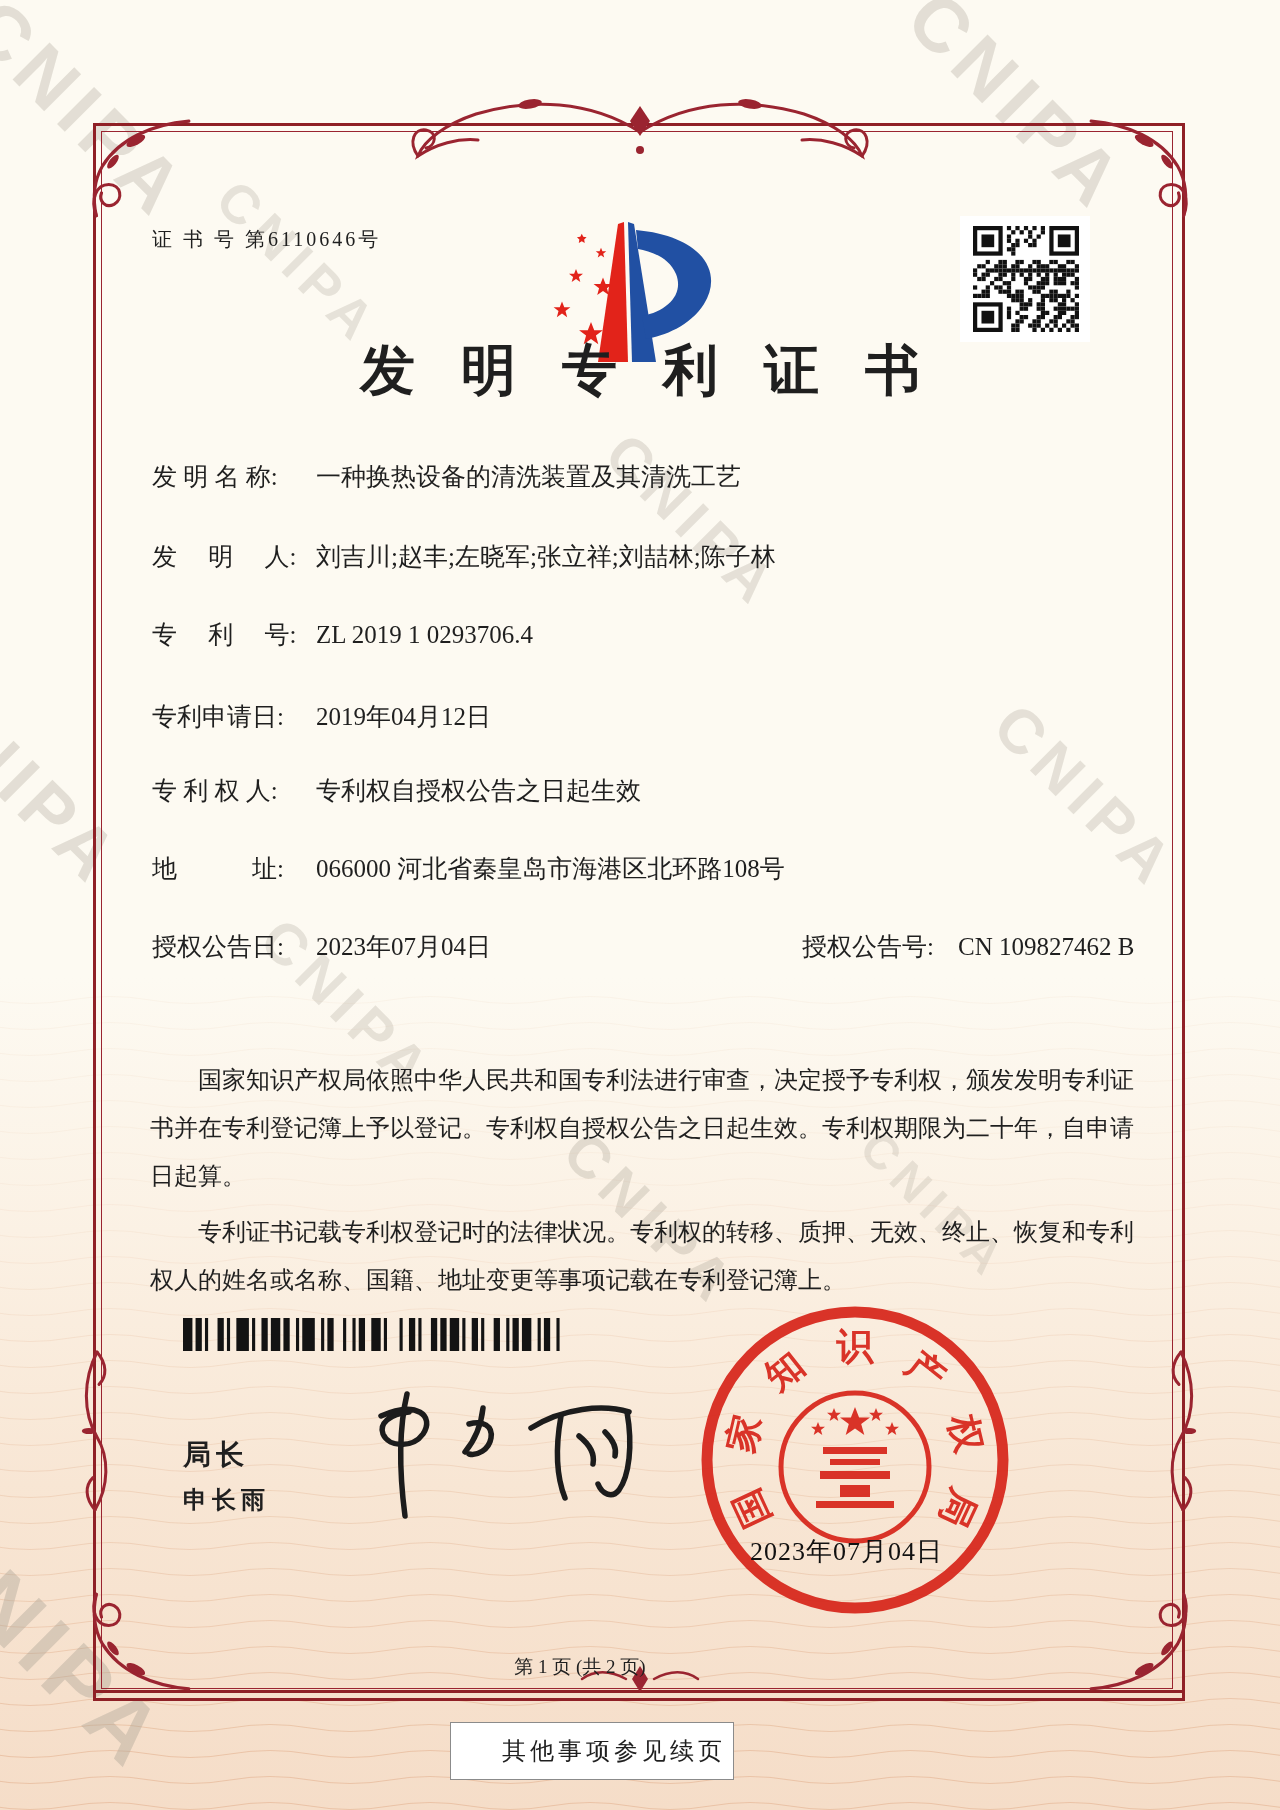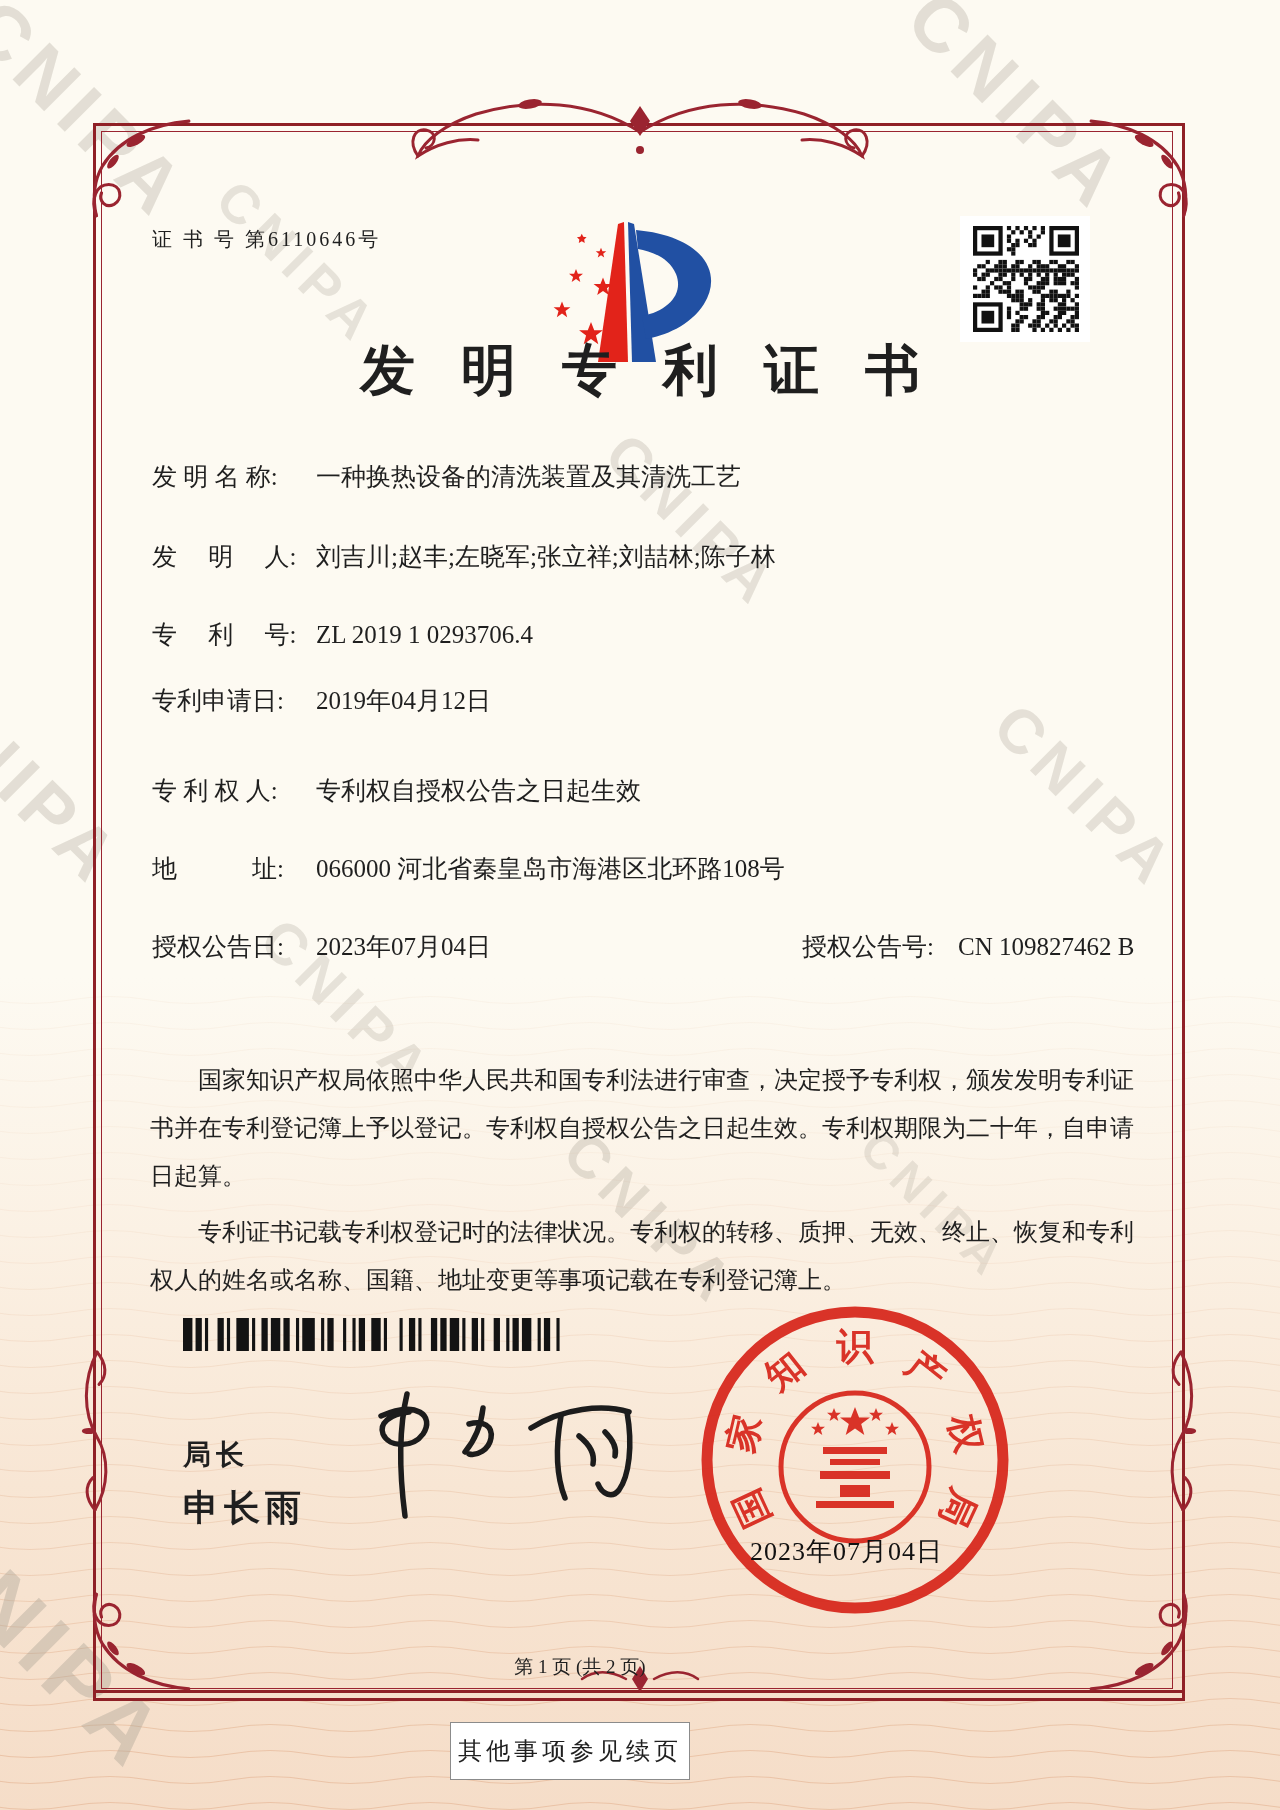--- a/index.html
+++ b/index.html
@@ -32,31 +32,31 @@
   .grant2{position:absolute;left:650px;top:0;}
   
   .paras{left:150px;top:1056px;width:984px;font-size:24px;line-height:48px;
          text-align:justify;z-index:5;}
   .paras p{margin:0 0 8px 0;text-indent:2em;}
   
   .barcode{left:183px;top:1318px;width:386px;height:33px;z-index:5;}
   
   .director-title{left:183px;top:1436px;font-size:28px;font-weight:700;
       font-family:"Liberation Sans","DejaVu Sans",sans-serif;letter-spacing:5px;z-index:5;}
-  .director-name{left:183px;top:1484px;font-size:36px;font-weight:700;
+  .director-name{left:183px;top:1484px;font-size:24px;font-weight:700;
       font-family:"Liberation Sans","DejaVu Sans",sans-serif;letter-spacing:5px;z-index:5;}
   .signature{left:365px;top:1382px;width:290px;height:150px;z-index:5;}
   
   .seal{left:690px;top:1295px;width:330px;height:330px;z-index:6;opacity:.93;}
   .seal-date{left:750px;top:1534px;font-size:26px;letter-spacing:1px;color:#111;z-index:7;}
   
   .pageno{left:440px;top:1654px;width:280px;text-align:center;font-size:19px;z-index:5;}
   .contbox{left:450px;top:1722px;width:238px;height:56px;background:#ffffff;
            border:1px solid #8b8b8b;text-align:center;line-height:56px;font-size:24px;
-           letter-spacing:4px;z-index:5;}
+           letter-spacing:4px;z-index:5;padding-left:44px;}
   #waves{left:0;top:0;width:1280px;height:1810px;z-index:0;pointer-events:none;}
 </style>
 </head>
 <body>
 
 <svg id="waves" class="abs">
     <path d="M-10 1000 q40 7 80 0 q40 -7 80 0 q40 7 80 0 q40 -7 80 0 q40 7 80 0 q40 -7 80 0 q40 7 80 0 q40 -7 80 0 q40 7 80 0 q40 -7 80 0 q40 7 80 0 q40 -7 80 0 q40 7 80 0 q40 -7 80 0 q40 7 80 0 q40 -7 80 0 q40 7 80 0 q40 -7 80 0" fill="none" stroke="#cf8657" stroke-opacity="0.06" stroke-width="1"></path>
     <path d="M-10 1026 q40 7 80 0 q40 -7 80 0 q40 7 80 0 q40 -7 80 0 q40 7 80 0 q40 -7 80 0 q40 7 80 0 q40 -7 80 0 q40 7 80 0 q40 -7 80 0 q40 7 80 0 q40 -7 80 0 q40 7 80 0 q40 -7 80 0 q40 7 80 0 q40 -7 80 0 q40 7 80 0 q40 -7 80 0" fill="none" stroke="#cf8657" stroke-opacity="0.06" stroke-width="1"></path>
     <path d="M-10 1052 q40 7 80 0 q40 -7 80 0 q40 7 80 0 q40 -7 80 0 q40 7 80 0 q40 -7 80 0 q40 7 80 0 q40 -7 80 0 q40 7 80 0 q40 -7 80 0 q40 7 80 0 q40 -7 80 0 q40 7 80 0 q40 -7 80 0 q40 7 80 0 q40 -7 80 0 q40 7 80 0 q40 -7 80 0" fill="none" stroke="#cf8657" stroke-opacity="0.06" stroke-width="1"></path>
     <path d="M-10 1078 q40 7 80 0 q40 -7 80 0 q40 7 80 0 q40 -7 80 0 q40 7 80 0 q40 -7 80 0 q40 7 80 0 q40 -7 80 0 q40 7 80 0 q40 -7 80 0 q40 7 80 0 q40 -7 80 0 q40 7 80 0 q40 -7 80 0 q40 7 80 0 q40 -7 80 0 q40 7 80 0 q40 -7 80 0" fill="none" stroke="#cf8657" stroke-opacity="0.06" stroke-width="1"></path>
@@ -411,21 +411,21 @@
 
 <div class="abs row" style="top:460px;">
   <span class="lab">发 明 名 称:</span><span class="val">一种换热设备的清洗装置及其清洗工艺</span>
 </div>
 <div class="abs row" style="top:540px;">
   <span class="lab">发　 明 　人:</span><span class="val">刘吉川;赵丰;左晓军;张立祥;刘喆林;陈子林</span>
 </div>
 <div class="abs row" style="top:618px;">
   <span class="lab">专 　利 　号:</span><span class="val">ZL 2019 1 0293706.4</span>
 </div>
-<div class="abs row" style="top:684px;">
+<div class="abs row" style="top:700px;">
   <span class="lab">专利申请日:</span><span class="val">2019年04月12日</span>
 </div>
 <div class="abs row" style="top:774px;">
   <span class="lab">专 利 权 人:</span><span class="val">专利权自授权公告之日起生效</span>
 </div>
 <div class="abs row" style="top:852px;">
   <span class="lab">地　　　址:</span><span class="val">066000 河北省秦皇岛市海港区北环路108号</span>
 </div>
 <div class="abs row" style="top:930px;">
   <span class="lab">授权公告日:</span><span class="val">2023年07月04日</span>

